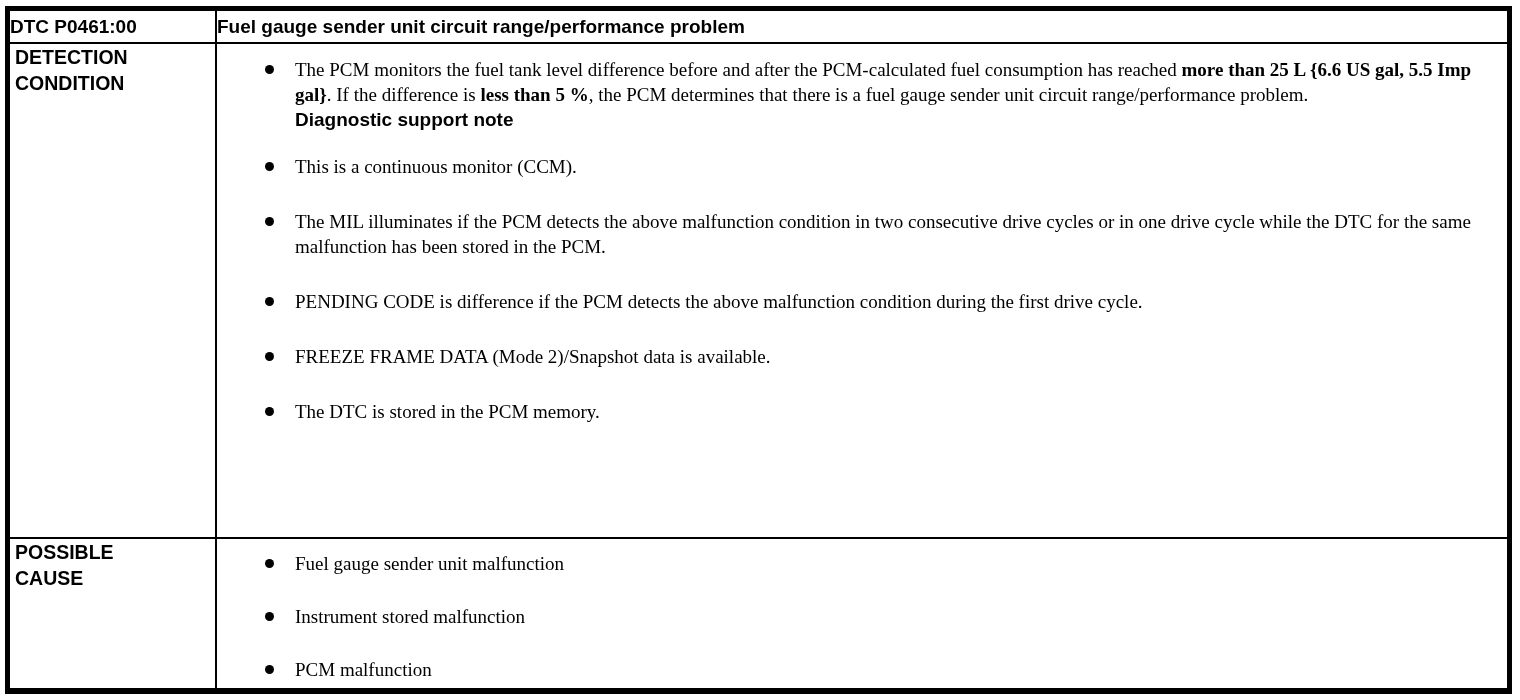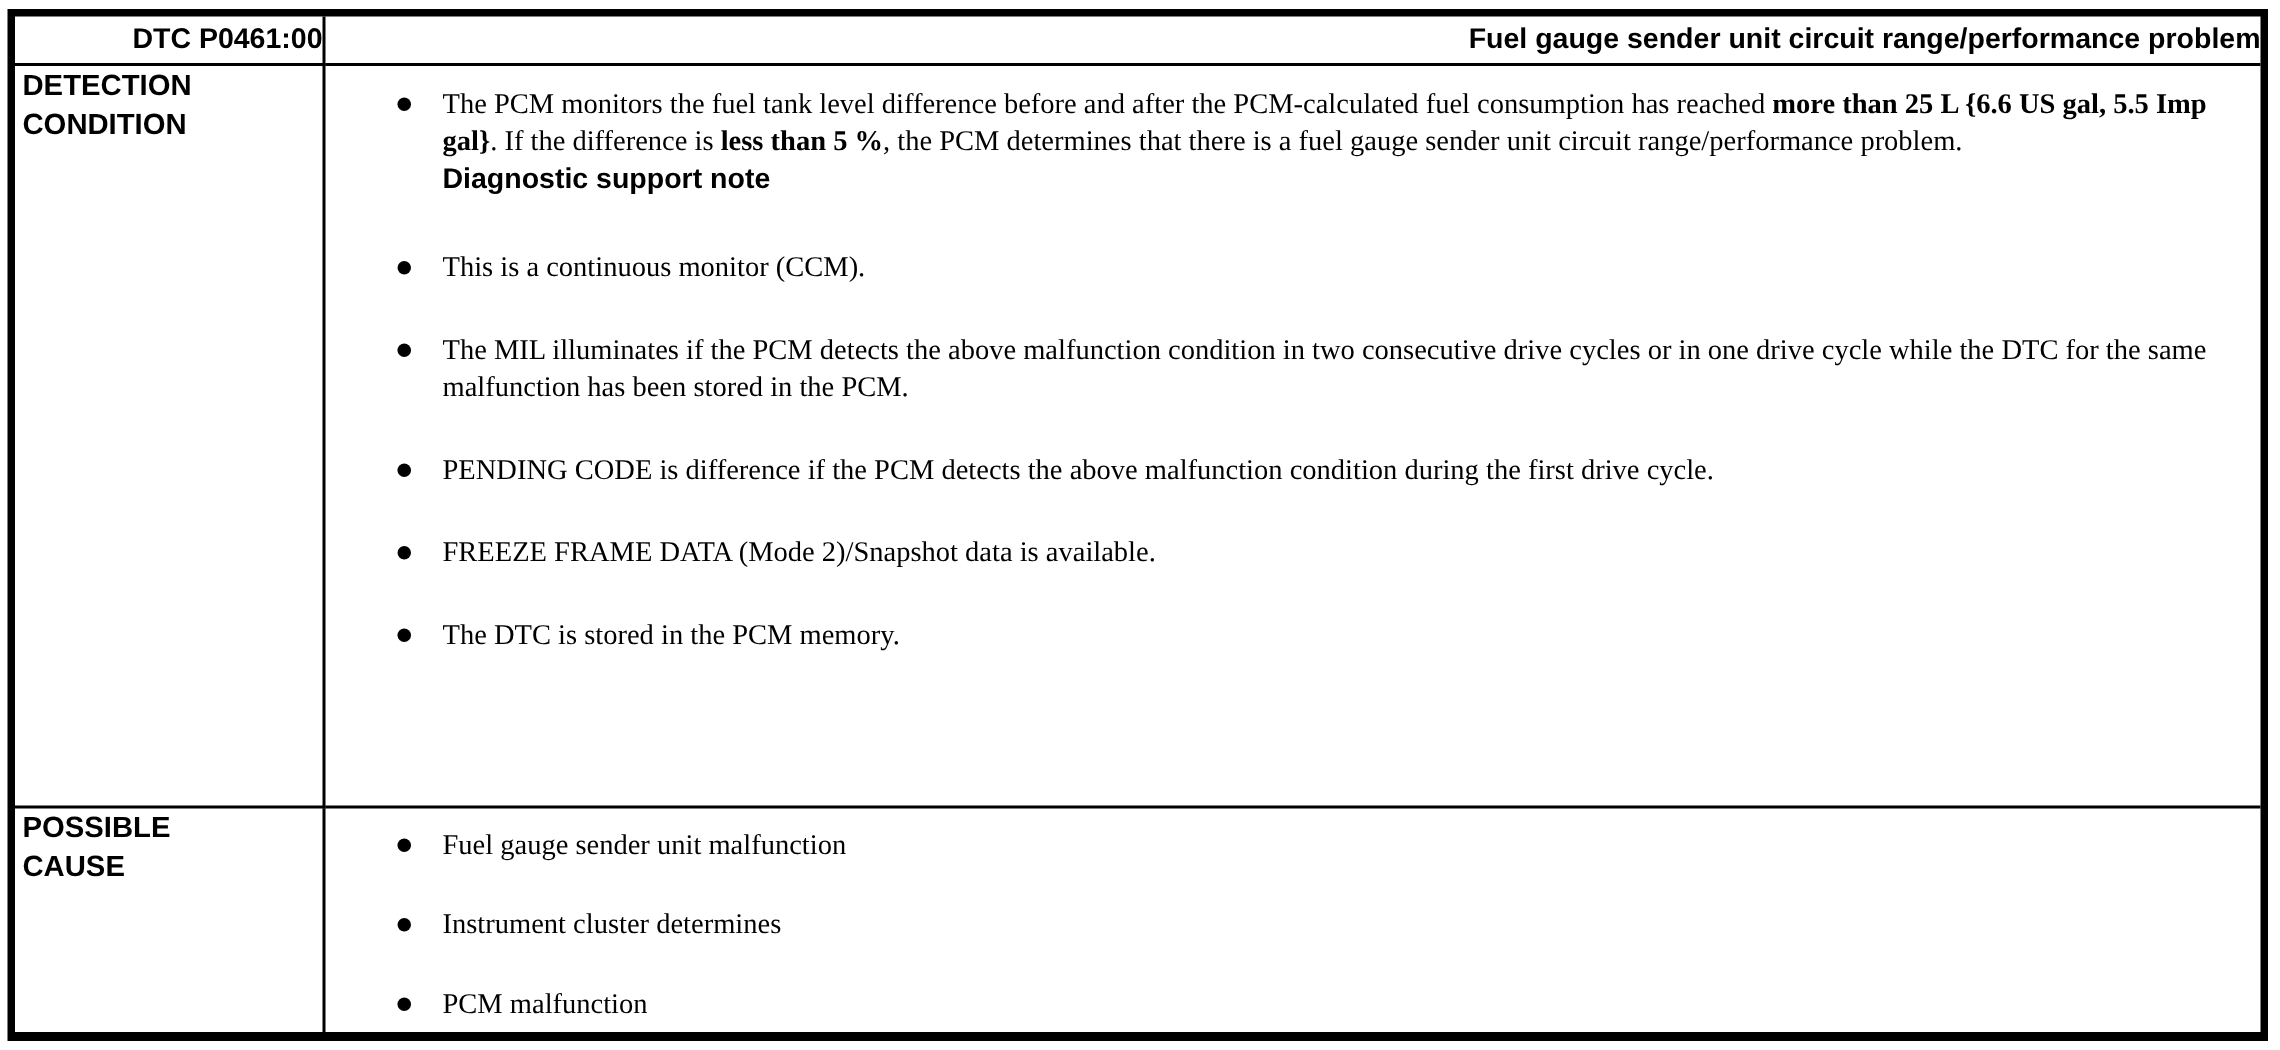--- a/index.html
+++ b/index.html
@@ -22,21 +22,21 @@
     grid-template-columns: 207px 1fr;
     grid-template-rows: 33px 1fr 149px;
     background: #fff;
   }
   .cell { border-color: #000; border-style: solid; border-width: 0; }
   .col-divider { border-right-width: 2px; }
   .row-divider { border-bottom-width: 2px; }
 
   
   .hdr {
-    display: flex; align-items: center; justify-content: flex-end;
+    display: flex; align-items: center; justify-content: flex-start;
     font-weight: bold; font-size: 19px; line-height: 22px;
     white-space: nowrap;
   }
 
   
   .label-cell {
     display: flex; flex-direction: column; justify-content: flex-start;
     padding-left: 5px;
   }
   .label-text {
@@ -56,21 +56,21 @@
   .blist li:last-child { margin-bottom: 0; }
   .blist li .bullet-dot {
     position: absolute; left: 48px; top: 8px;
     width: 9px; height: 9px; border-radius: 50%;
     background: #000;
   }
   .note-heading {
     padding-left: 78px;
     font-size: 19px; line-height: 25px;
     font-weight: bold;
-    margin-bottom: 34px;
+    margin-bottom: 22px;
   }
   .pc-cell { padding-top: 12px; }
   .pc-cell .blist li { margin-bottom: 28px; }
   b { font-weight: bold; }
 </style>
 </head>
 <body>
 
 <div class="doc-table">
 
@@ -112,21 +112,21 @@
 
   <div class="cell label-cell col-divider">
     <span class="label-text">POSSIBLE CAUSE</span>
   </div>
   <div class="cell content-cell pc-cell">
     <ul class="blist">
       <li>
         <span class="bullet-dot"></span><span>Fuel gauge sender unit malfunction</span>
       </li>
       <li>
-        <span class="bullet-dot"></span><span>Instrument cluster determines</span>
+        <span class="bullet-dot"></span><span>Instrument stored malfunction</span>
       </li>
       <li>
         <span class="bullet-dot"></span><span>PCM malfunction</span>
       </li>
     </ul>
   </div>
 
 </div>
 
 </body></html>

